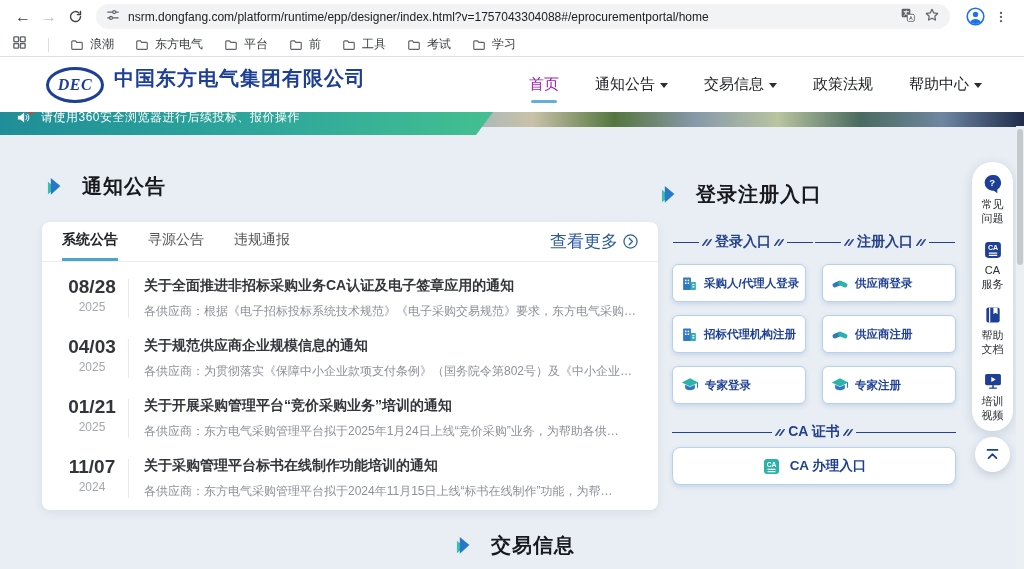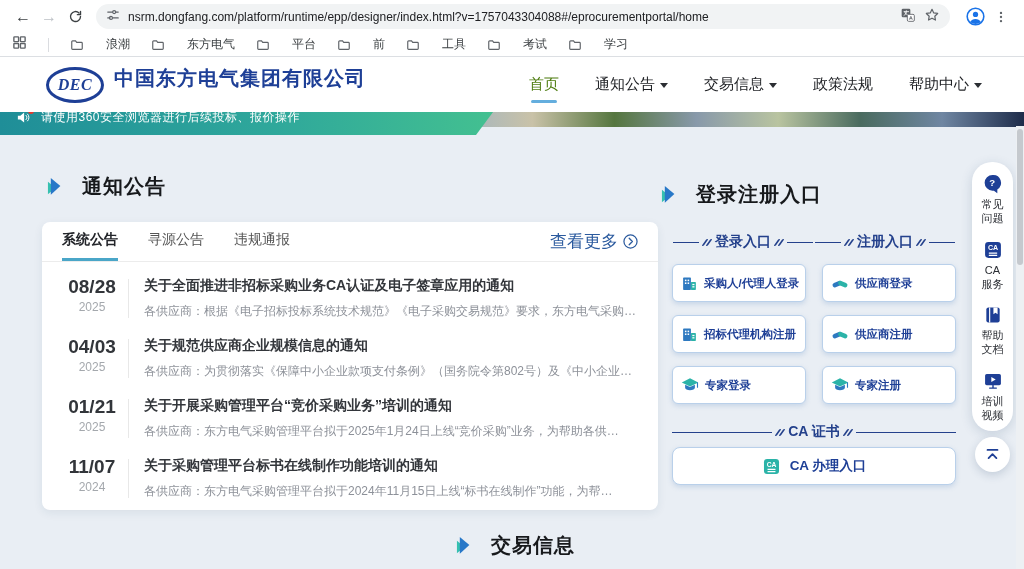--- a/index.html
+++ b/index.html
@@ -8,33 +8,33 @@
 
   
   .chrome { position:absolute; top:0; left:0; width:1024px; height:57px; background:#fff; border-bottom:1px solid #dcdfe3; z-index:30; }
   .toolbar { height:33px; display:flex; align-items:center; padding:0 10px; }
   .tb-btn { width:26px; height:26px; display:flex; align-items:center; justify-content:center; color:#3c4043; font-size:16px; flex-shrink:0; }
   .tb-btn.disabled { color:#bdc1c6; }
   .urlbar { flex:1; height:25px; margin:0 12px 0 8px; background:#f1f3f4; border-radius:13px; display:flex; align-items:center; padding:0 10px; gap:8px; min-width:0; }
   .url-text { flex:1; font-size:12px; color:#202124; white-space:nowrap; overflow:hidden; }
   .bookmarks { height:23px; display:flex; align-items:center; padding:0 12px; gap:21px; }
   .bm-sep { width:1px; height:14px; background:#dadce0; }
-  .bm-item { display:flex; align-items:center; gap:22px; font-size:12px; color:#3c4043; white-space:nowrap; }
+  .bm-item { display:flex; align-items:center; gap:6px; font-size:12px; color:#3c4043; white-space:nowrap; }
 
   
   .site-header { position:absolute; top:57px; left:0; width:1024px; height:55px; background:#fff; display:flex; align-items:center; padding:0 42px 0 46px; z-index:20; }
   .logo-wrap { display:flex; align-items:flex-start; gap:10px; }
   .logo-oval { width:58px; height:36px; border:3px solid #1e3f96; border-radius:50%; display:flex; align-items:center; justify-content:center; }
   .logo-oval span { font-family:"Liberation Serif",serif; font-style:italic; font-weight:bold; font-size:16px; color:#1e3f96; letter-spacing:.5px; }
   .co-cn { font-size:20px; font-weight:bold; color:#1e3f96; letter-spacing:1px; line-height:1.1; }
   .co-en { font-size:8.5px; font-weight:bold; color:#1e3f96; letter-spacing:2.1px; margin-top:3px; }
   .main-nav { margin-left:auto; display:flex; align-items:center; gap:36px; }
   .nav-item { font-size:15px; color:#1d1f23; display:flex; align-items:center; cursor:pointer; }
   .nav-item .caret { width:0; height:0; border-left:4px solid transparent; border-right:4px solid transparent; border-top:5px solid #2b2e33; margin-left:5px; margin-top:2px; }
-  .nav-item.active { color:#4d7c0f; position:relative; }
+  .nav-item.active { color:#a21caf; position:relative; }
   .nav-item.active::after { content:""; position:absolute; left:2px; right:2px; bottom:-9px; height:3px; border-radius:2px; background:#64aede; }
 
   
   .photo-strip { position:absolute; top:112px; left:0; width:1024px; height:15px;
     background:linear-gradient(90deg,#41522e 0%,#6b8e4e 6%,#c3cba4 12%,#8fa7b8 20%,#d8d2c0 28%,#7f9b6a 36%,#9db3c4 44%,#c9c2a8 52%,#55763f 60%,#8899aa 68%,#b9c4a0 76%,#4a6b5f 84%,#6f86a2 92%,#1e2c4a 100%); z-index:18; }
   .banner { position:absolute; top:100px; left:0; width:502px; height:35px; z-index:19;
     clip-path:polygon(0 0,100% 0,calc(100% - 26px) 100%,0 100%);
     background:linear-gradient(90deg,#1f8e98 0%,#2fa89b 55%,#44c190 100%);
     display:flex; align-items:center; padding-left:16px; gap:9px; }
   .banner-text { color:#fff; font-size:12px; letter-spacing:.5px; }

